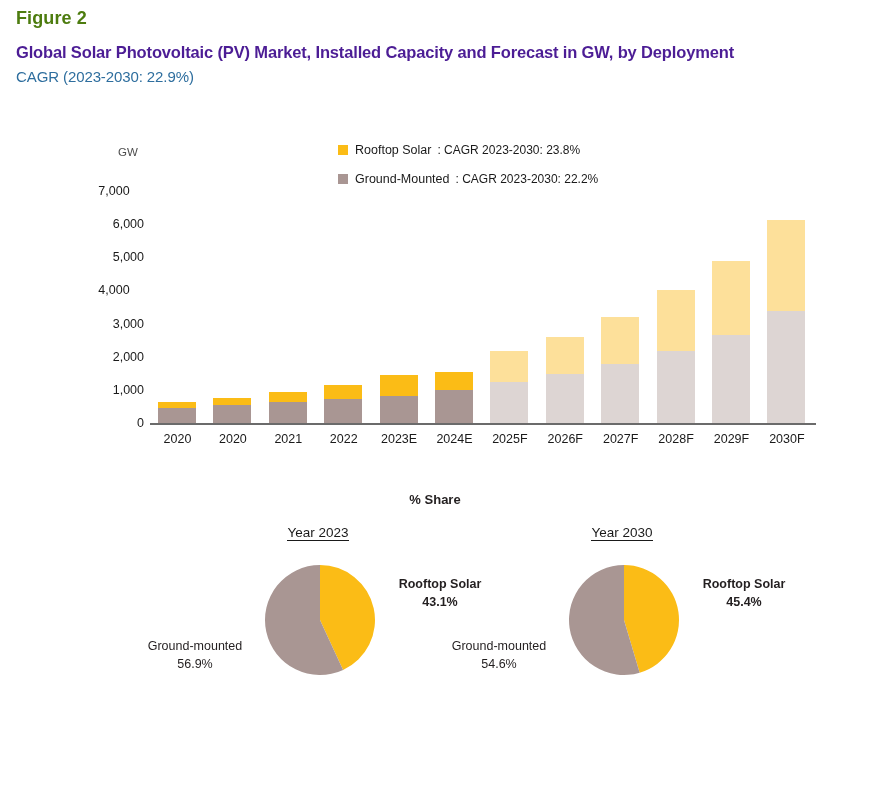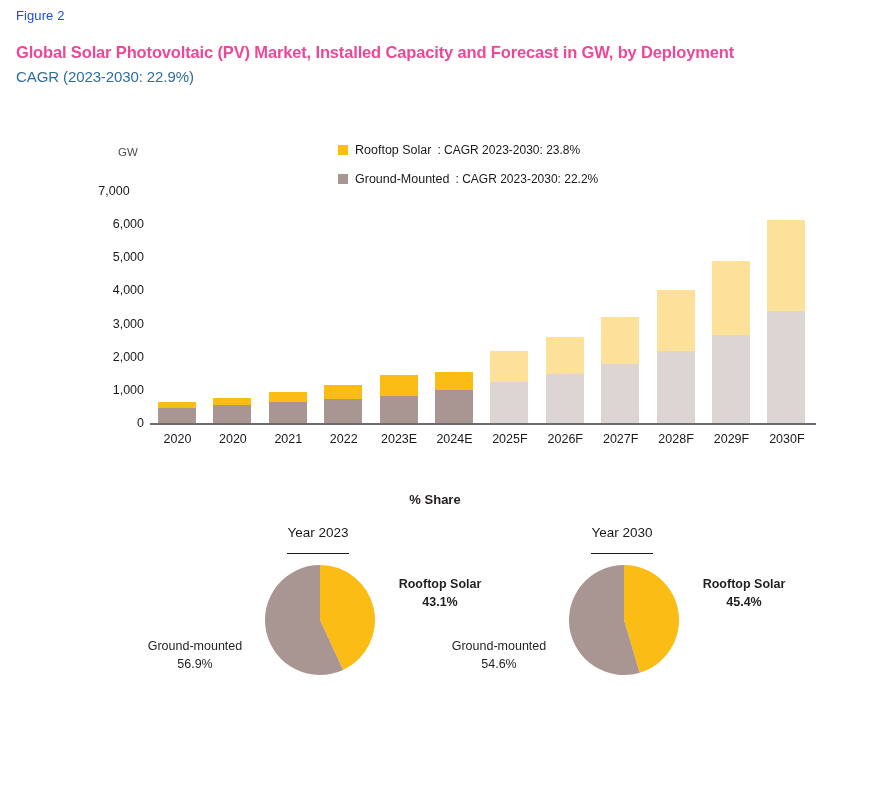--- a/index.html
+++ b/index.html
@@ -7,25 +7,25 @@
   body{
     width:870px;height:787px;background:#ffffff;
     font-family:"Liberation Sans",sans-serif;
     color:#231f20;position:relative;overflow:hidden;
   }
   .page{position:relative;width:870px;height:787px;}
 
   
   .fig-label{
     position:absolute;left:16px;top:8px;
-    font-size:13px;font-weight:normal;color:#1d4ed8;letter-spacing:.1px;
+    font-size:18px;font-weight:bold;color:#4d7c0f;letter-spacing:.1px;
   }
   .title{
     position:absolute;left:16px;top:43px;width:845px;
-    font-size:16.5px;font-weight:bold;color:#ec4899;letter-spacing:-.15px;
+    font-size:16.5px;font-weight:bold;color:#4c1d95;letter-spacing:-.15px;
     white-space:nowrap;
   }
   .subtitle{
     position:absolute;left:16px;top:68px;
     font-size:15px;color:#2e6e9e;font-weight:normal;letter-spacing:-.1px;
   }
 
   
   .chart{position:absolute;left:0;top:120px;width:870px;height:345px;}
   .axis-unit{
@@ -64,21 +64,21 @@
   
   .share-title{
     position:absolute;left:0;top:492px;width:870px;text-align:center;
     font-size:13px;font-weight:bold;color:#231f20;
   }
   .pie-block{position:absolute;top:525px;width:380px;height:200px;}
   .pie-head{
     position:absolute;top:0;width:100%;text-align:center;
     font-size:13.5px;color:#1a1a1a;
   }
-  .pie-head span{border-bottom:1px solid #1a1a1a;padding-bottom:13px;}
+  .pie-head span{border-bottom:1px solid #1a1a1a;padding-bottom:0;}
   .pie-svg{position:absolute;top:38px;left:50%;margin-left:-55px;}
   .lbl-roof{
     position:absolute;font-size:12.5px;font-weight:bold;color:#231f20;
     text-align:center;line-height:1.45;
   }
   .lbl-ground{
     position:absolute;font-size:12.5px;color:#231f20;
     text-align:center;line-height:1.45;
   }
 
@@ -97,21 +97,21 @@
   <div class="title">Global Solar Photovoltaic (PV) Market, Installed Capacity and Forecast in GW, by Deployment</div>
   <div class="subtitle">CAGR (2023-2030: 22.9%)</div>
 
   <div class="chart">
     <div class="axis-unit">GW</div>
     <div class="yticks" id="yticks">
         <div class="ytick" style="top: 303px;">0</div>
         <div class="ytick" style="top: 269.857px;">1,000</div>
         <div class="ytick" style="top: 236.714px;">2,000</div>
         <div class="ytick" style="top: 203.571px;">3,000</div>
-        <div class="ytick" style="top: 170.429px;">4,000</div>
+        <div class="ytick" style="top: 170.429px; text-align: center;">4,000</div>
         <div class="ytick" style="top: 137.286px;">5,000</div>
         <div class="ytick" style="top: 104.143px;">6,000</div>
         <div class="ytick" style="top: 71px; text-align: center;">7,000</div>
       </div>
     <div class="plot" id="plot">
         <div class="bar" style="left: 8px;">
           <span class="seg" style="height: 6.29714px; background: rgb(251, 188, 22);"></span>
           <span class="seg" style="height: 14.5829px; background: rgb(169, 150, 147);"></span>
         </div>
         <div class="bar" style="left: 63.4px;">

